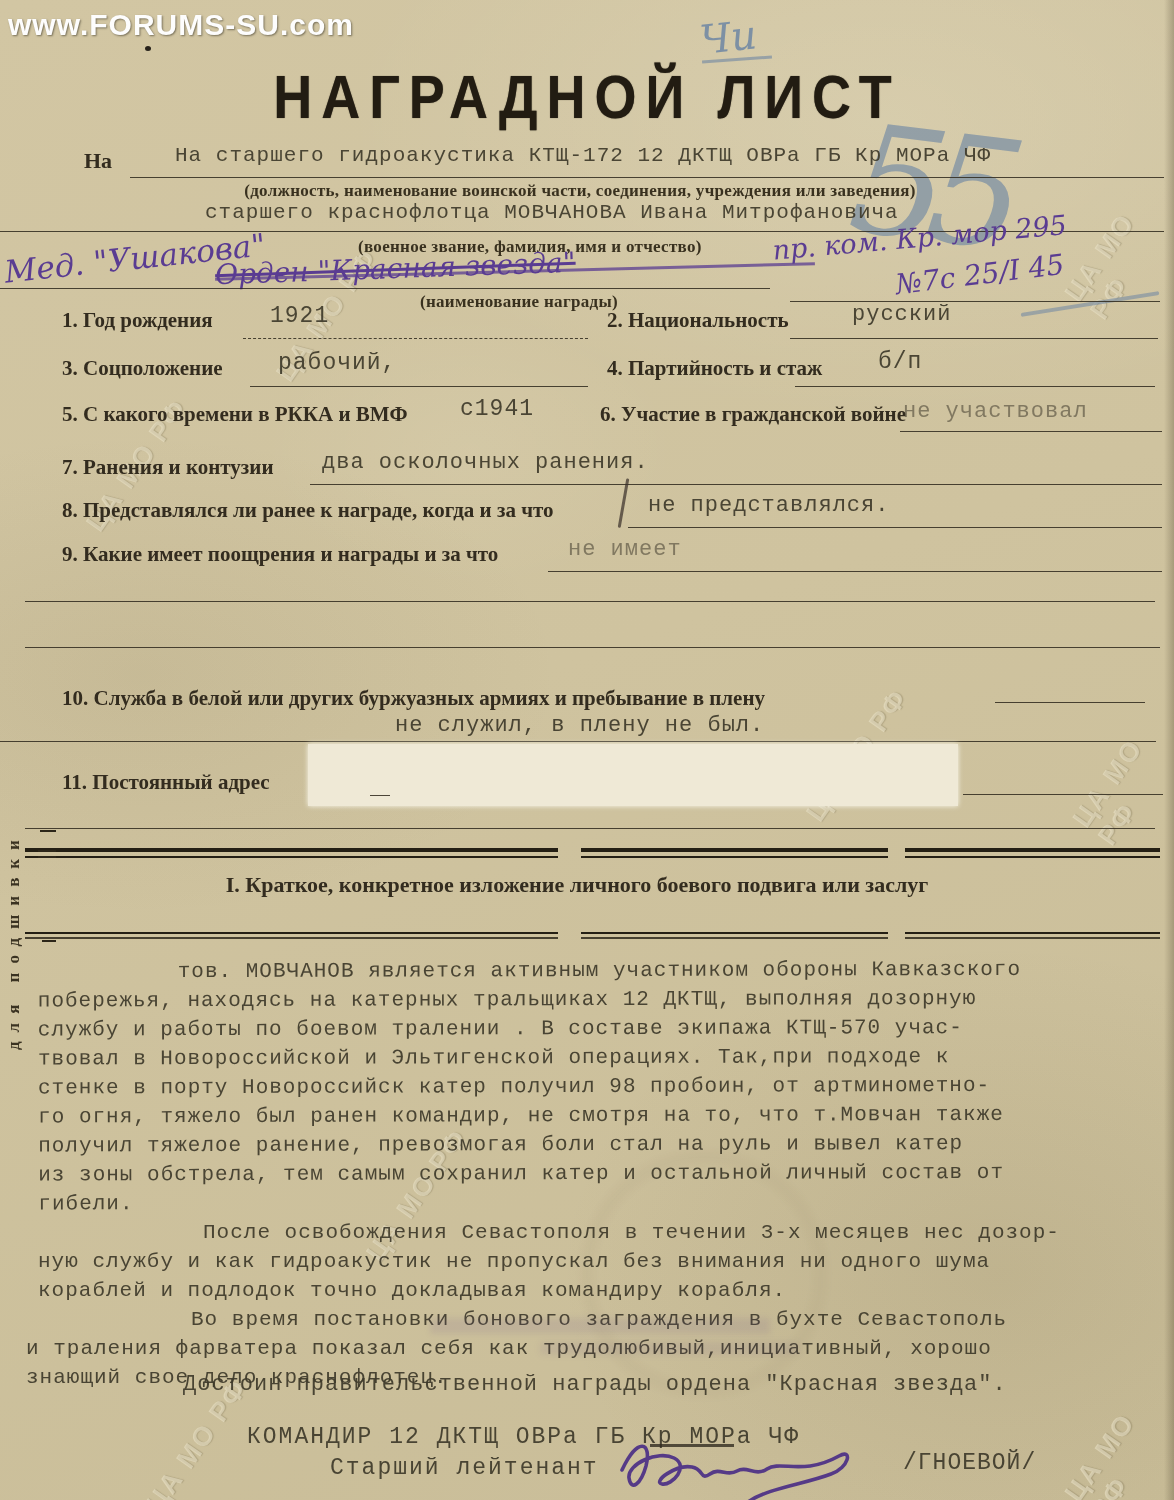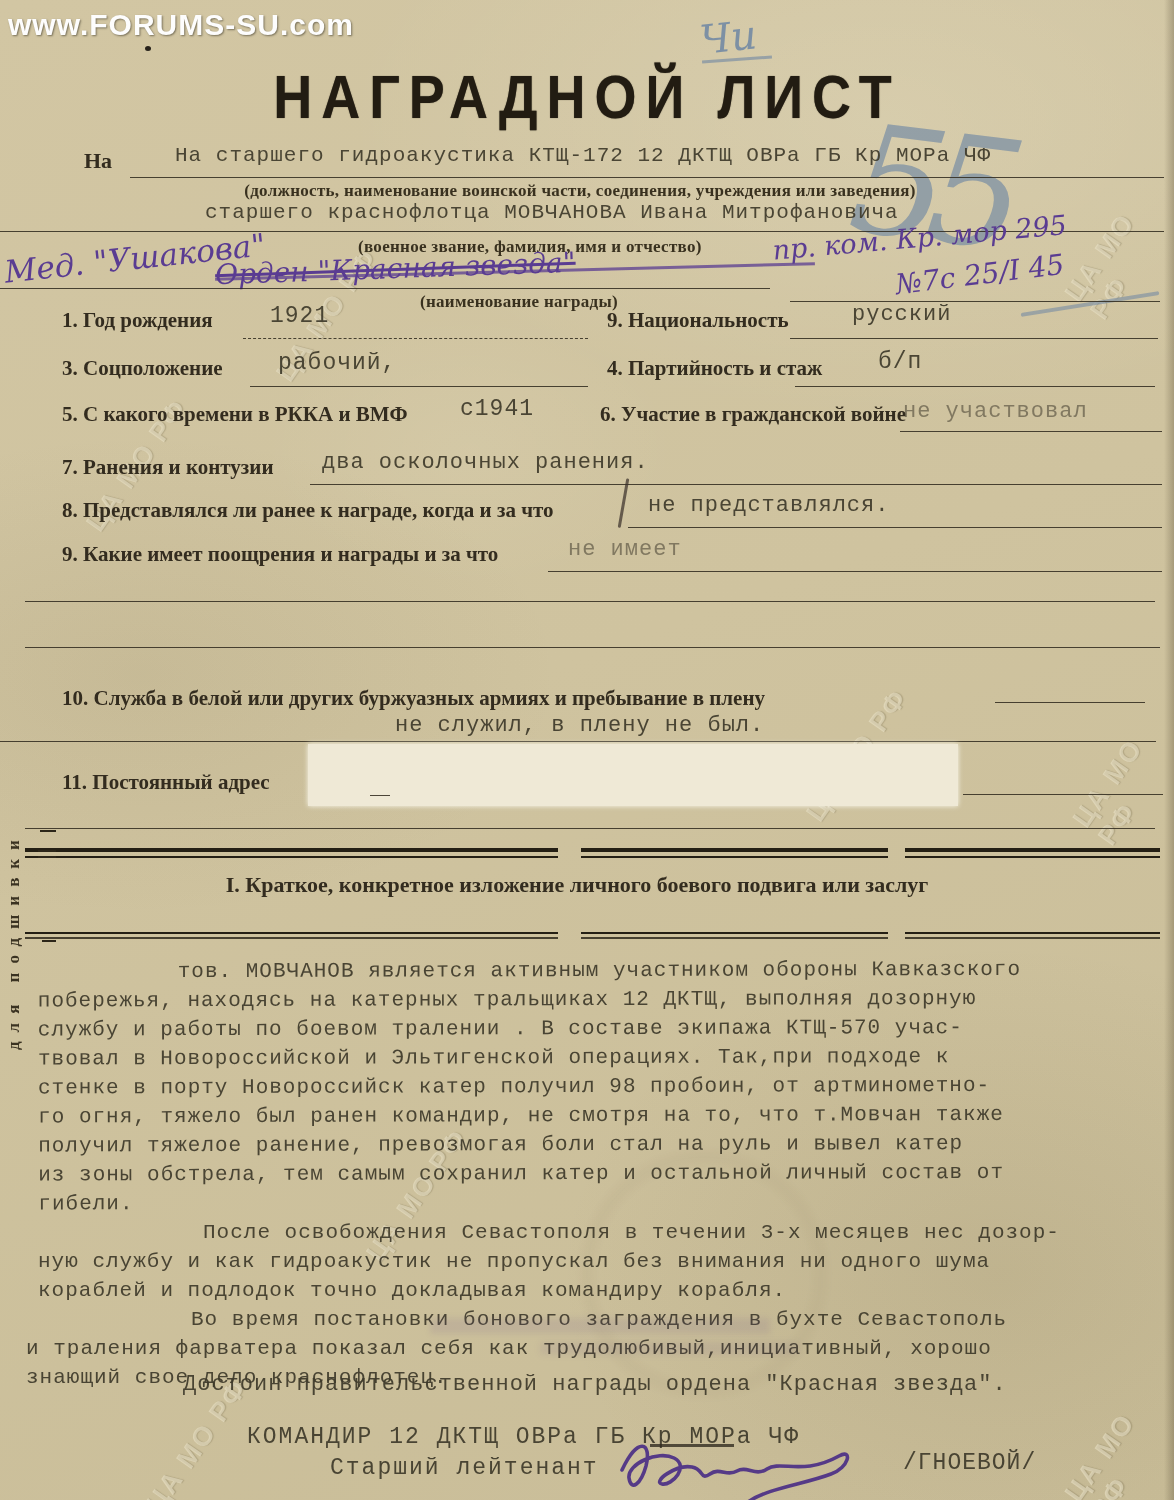--- a/index.html
+++ b/index.html
@@ -77,21 +77,21 @@
   <div class="abs hw" style="left:215px;top:252px;font-size:28px;transform:rotate(-2deg);text-decoration:line-through;text-decoration-thickness:3px;">Орден "Красная звезда"</div>
   <div class="abs" style="left:215px;top:270px;width:600px;height:3px;background:rgba(90,60,146,.75);transform:rotate(-1.5deg);"></div>
   <div class="ul" style="left:0;top:288px;width:770px;"></div>
   <div class="abs caption" style="left:420px;top:292px;width:340px;text-align:left;">(наименование награды)</div>
   <div class="abs hw" style="left:895px;top:258px;font-size:28px;transform:rotate(-7deg);">№7с 25/I 45</div>
   <div class="ul" style="left:790px;top:301px;width:370px;"></div>
 
   <div class="abs printed" style="left:62px;top:308px;font-size:21px;">1. Год рождения</div>
   <div class="abs typed" style="left:270px;top:303px;font-size:23px;">1921</div>
   <div class="ul dotted" style="left:243px;top:338px;width:345px;"></div>
-  <div class="abs printed" style="left:607px;top:308px;font-size:21px;">9. Национальность</div>
+  <div class="abs printed" style="left:607px;top:308px;font-size:21px;">2. Национальность</div>
   <div class="abs typed" style="left:852px;top:302px;font-size:22px;">русский</div>
   <div class="ul" style="left:790px;top:338px;width:368px;"></div>
 
   <div class="abs printed" style="left:62px;top:356px;font-size:21px;">3. Соцположение</div>
   <div class="abs typed" style="left:278px;top:350px;font-size:23px;">рабочий,</div>
   <div class="ul" style="left:250px;top:386px;width:338px;"></div>
   <div class="abs printed" style="left:607px;top:356px;font-size:21px;">4. Партийность и стаж</div>
   <div class="abs typed" style="left:878px;top:349px;font-size:23px;">б/п</div>
   <div class="ul" style="left:795px;top:386px;width:360px;"></div>
 

